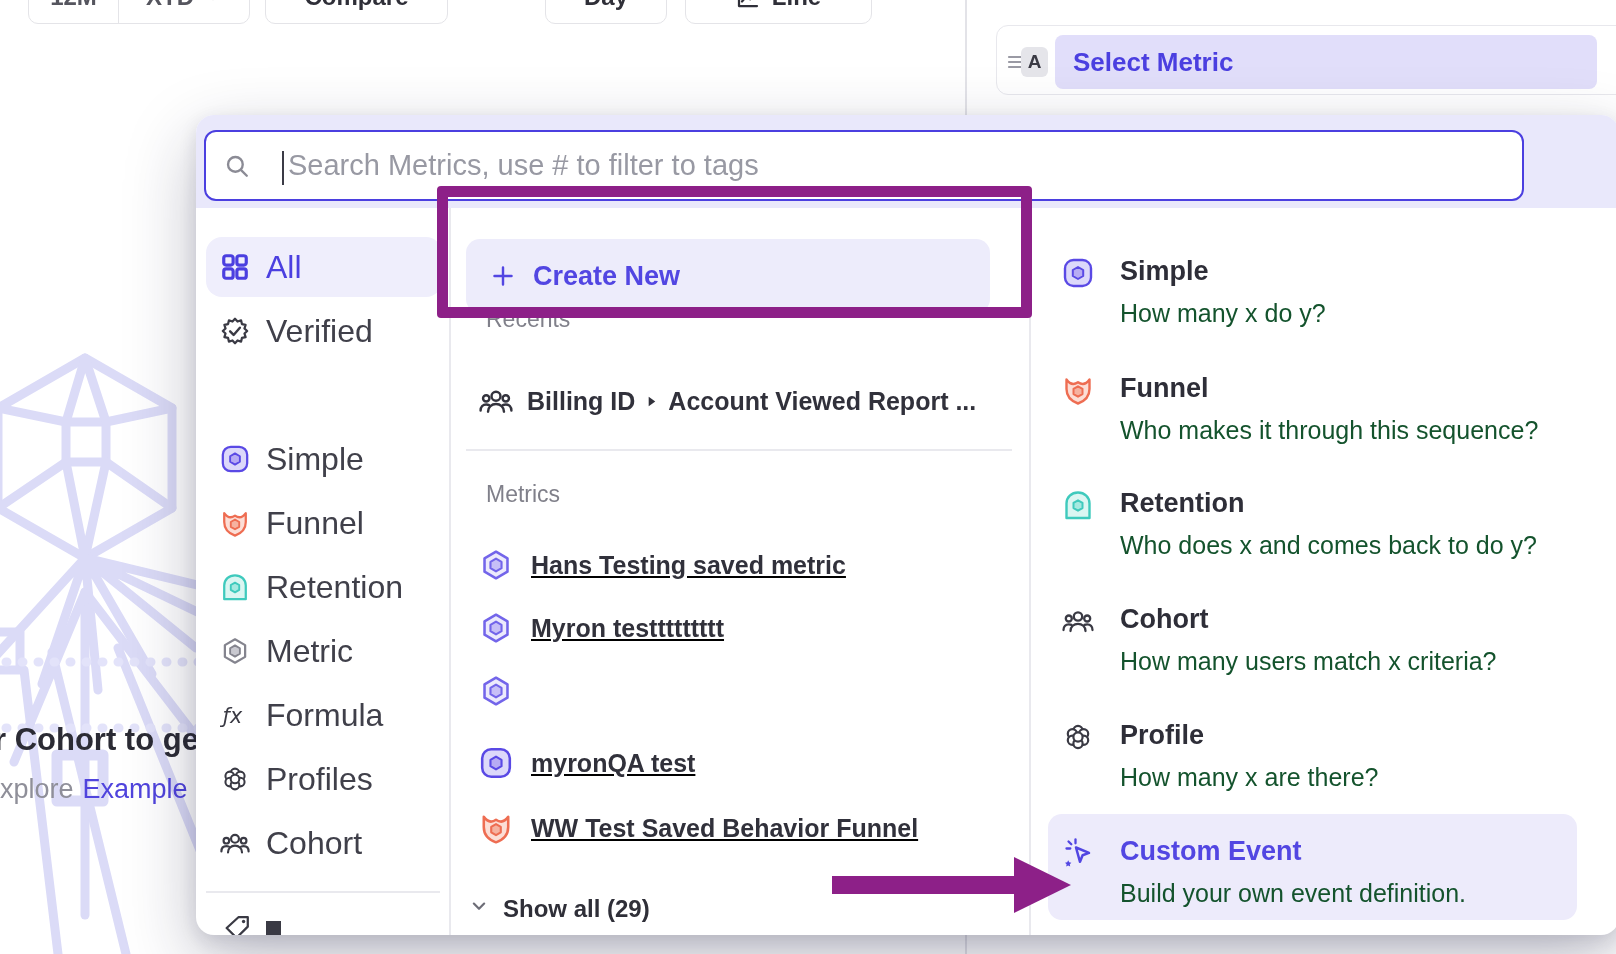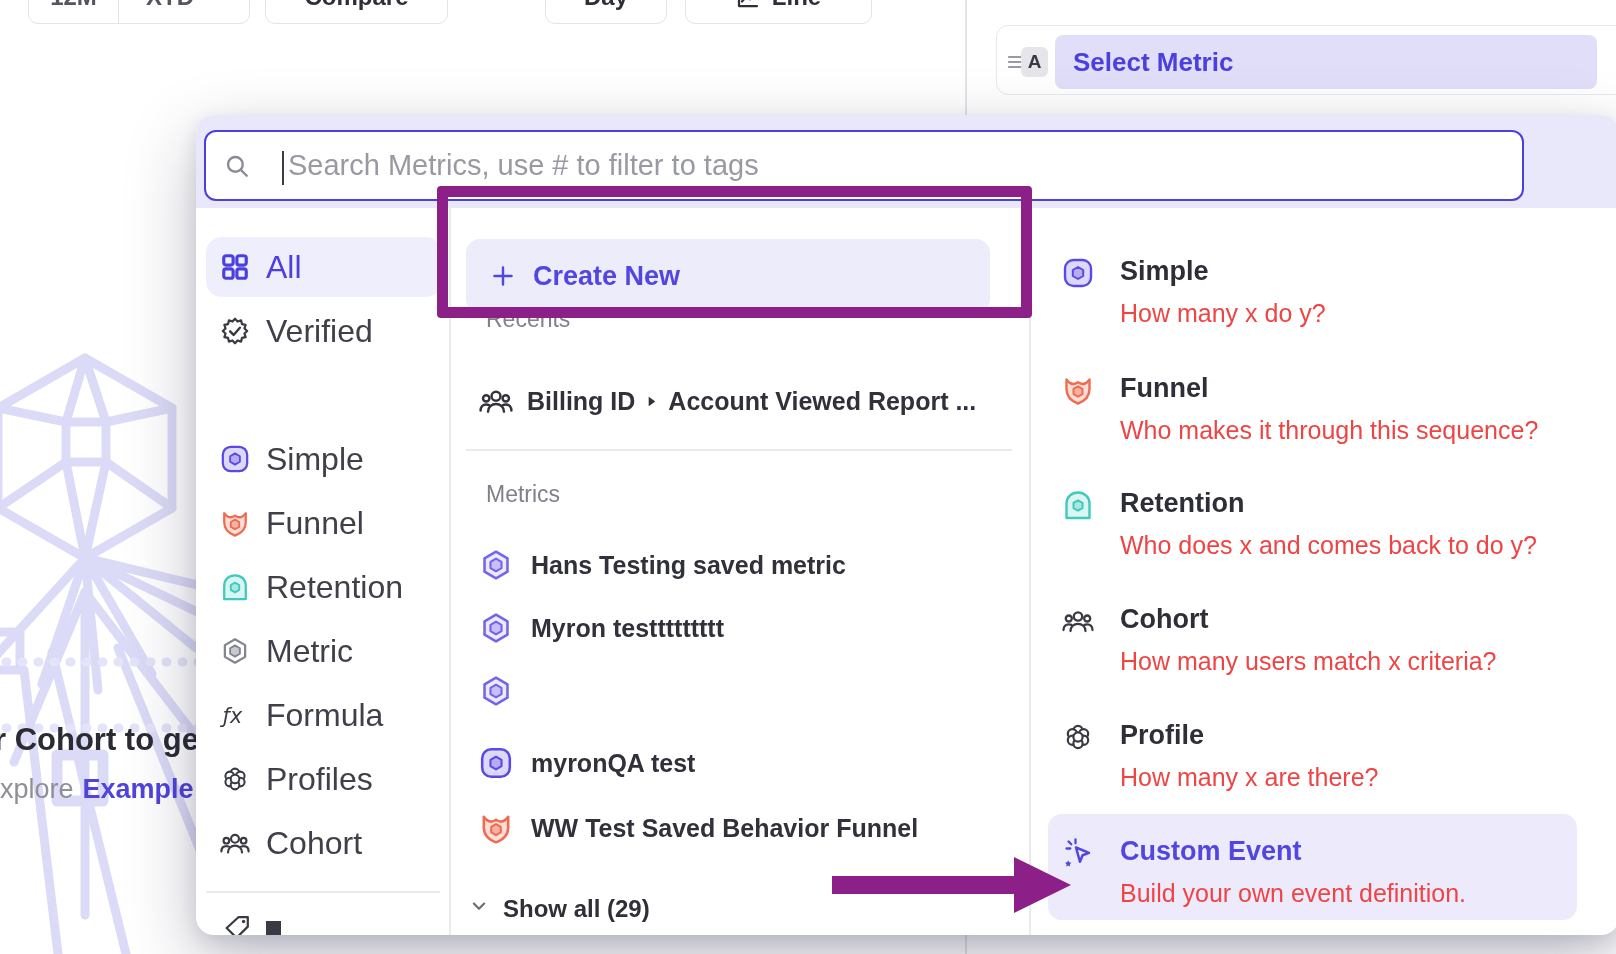--- a/index.html
+++ b/index.html
@@ -31,21 +31,21 @@
   .select-pill { position:absolute; left:58px; top:9px; width:542px; height:54px; background:#e1defa;
                  border-radius:8px; color:#4b3fe0; font-size:26px; font-weight:700;
                  line-height:54px; padding-left:18px; }
   .hamb { position:absolute; left:8px; top:25px; width:22px; height:22px; color:#9a9aa4; }
 
   .illus { position:absolute; left:0; top:330px; width:200px; height:624px; z-index:1; }
   .bg-headline { position:absolute; left:-6px; top:722px; font-size:31px; font-weight:700; color:#2b2b34;
                  white-space:nowrap; z-index:1; }
   .bg-subline { position:absolute; left:0; top:774px; font-size:27px; color:#8f8f99; white-space:nowrap; z-index:1;
                 display:flex; align-items:center; gap:9px; }
-  .bg-subline .lnk { color:#5044dd; font-weight:700; }
+  .bg-subline .lnk { color:#5044dd; font-weight:400; }
   .cut-glyph { display:inline-block; width:7px; height:26px; background:#5044dd; }
 
   
   .dialog { position:absolute; left:196px; top:115px; width:1423px; height:820px; background:#fff;
             border-radius:18px; overflow:hidden; z-index:10;
             box-shadow:0 26px 70px rgba(25,25,60,.28), 0 6px 18px rgba(25,25,60,.12);padding-left:43px; }
   .search-band { position:absolute; left:0; top:0; width:100%; height:93px; background:#e9e8fb; }
   .search-box { position:absolute; left:8px; top:15px; width:1320px; height:71px; background:#fff;
                 border:2.5px solid #4b3fe0; border-radius:12px; }
   .search-box svg.mag { position:absolute; left:18px; top:21px; width:27px; height:27px; color:#8b8b95; }
@@ -71,32 +71,32 @@
   .create-btn { position:absolute; left:270px; top:124px; width:524px; height:74px; background:#edecfb;
                 border-radius:14px; display:flex; align-items:center; gap:17px; padding-left:24px; cursor:pointer; }
   .create-btn svg { width:26px; height:26px; color:#5246e2; }
   .create-btn .lbl { font-size:27px; font-weight:700; color:#5246e2; }
   .sec-label { position:absolute; font-size:23px; color:#80808a; }
   .billing-row { position:absolute; left:283px; top:264px; height:44px; display:flex; align-items:center; gap:14px; cursor:pointer; }
   .billing-row svg { width:34px; height:34px; color:#33333d; }
   .billing-row .txt { font-size:25px; font-weight:700; color:#31313b; display:flex; align-items:center; gap:9px; }
   .billing-row .crt { width:15px; height:15px; color:#31313b; }
   .mid-div { position:absolute; left:270px; top:334px; width:546px; height:1.5px; background:#e9e9ee; }
-  .mrow { position:absolute; left:283px; height:44px; display:flex; align-items:center; gap:18px; cursor:pointer; }
+  .mrow { position:absolute; left:283px; height:44px; display:flex; align-items:center; gap:18px; cursor:pointer;text-decoration:underline; }
   .mrow svg { width:34px; height:34px; flex:none; }
   .mrow .txt { font-size:25px; font-weight:700; color:#31313b; white-space:nowrap; }
   .showall { position:absolute; left:272px; top:760px; height:40px; display:flex; gap:13px; cursor:pointer;margin-top:20px; }
   .showall svg { width:22px; height:22px; color:#6d6d77; }
   .showall .txt { font-size:24px; font-weight:700; color:#2f2f38; }
 
   
   .type-high { position:absolute; left:852px; top:699px; width:529px; height:106px; background:#edebfb; border-radius:14px; }
   .ticon { position:absolute; left:866px; width:32px; height:32px; }
   .ttitle { position:absolute; left:924px; font-size:27px; font-weight:700; color:#2e2e38; white-space:nowrap; }
-  .tdesc { position:absolute; left:924px; font-size:25px; color:#ef4444; white-space:nowrap; }
+  .tdesc { position:absolute; left:924px; font-size:25px; color:#14532d; white-space:nowrap; }
   .ttitle.purple { color:#5246e2; }
   .dark-ic { color:#3a3a44; }
   .purp-ic { color:#5246e2; }
 
   
   .anno-box { position:absolute; left:437px; top:186px; width:595px; height:132px; border:11px solid #8d2088;
               border-radius:4px; z-index:30; }
   .anno-arrow { position:absolute; left:828px; top:848px; width:260px; height:74px; z-index:30; }
 </style>
 </head>

